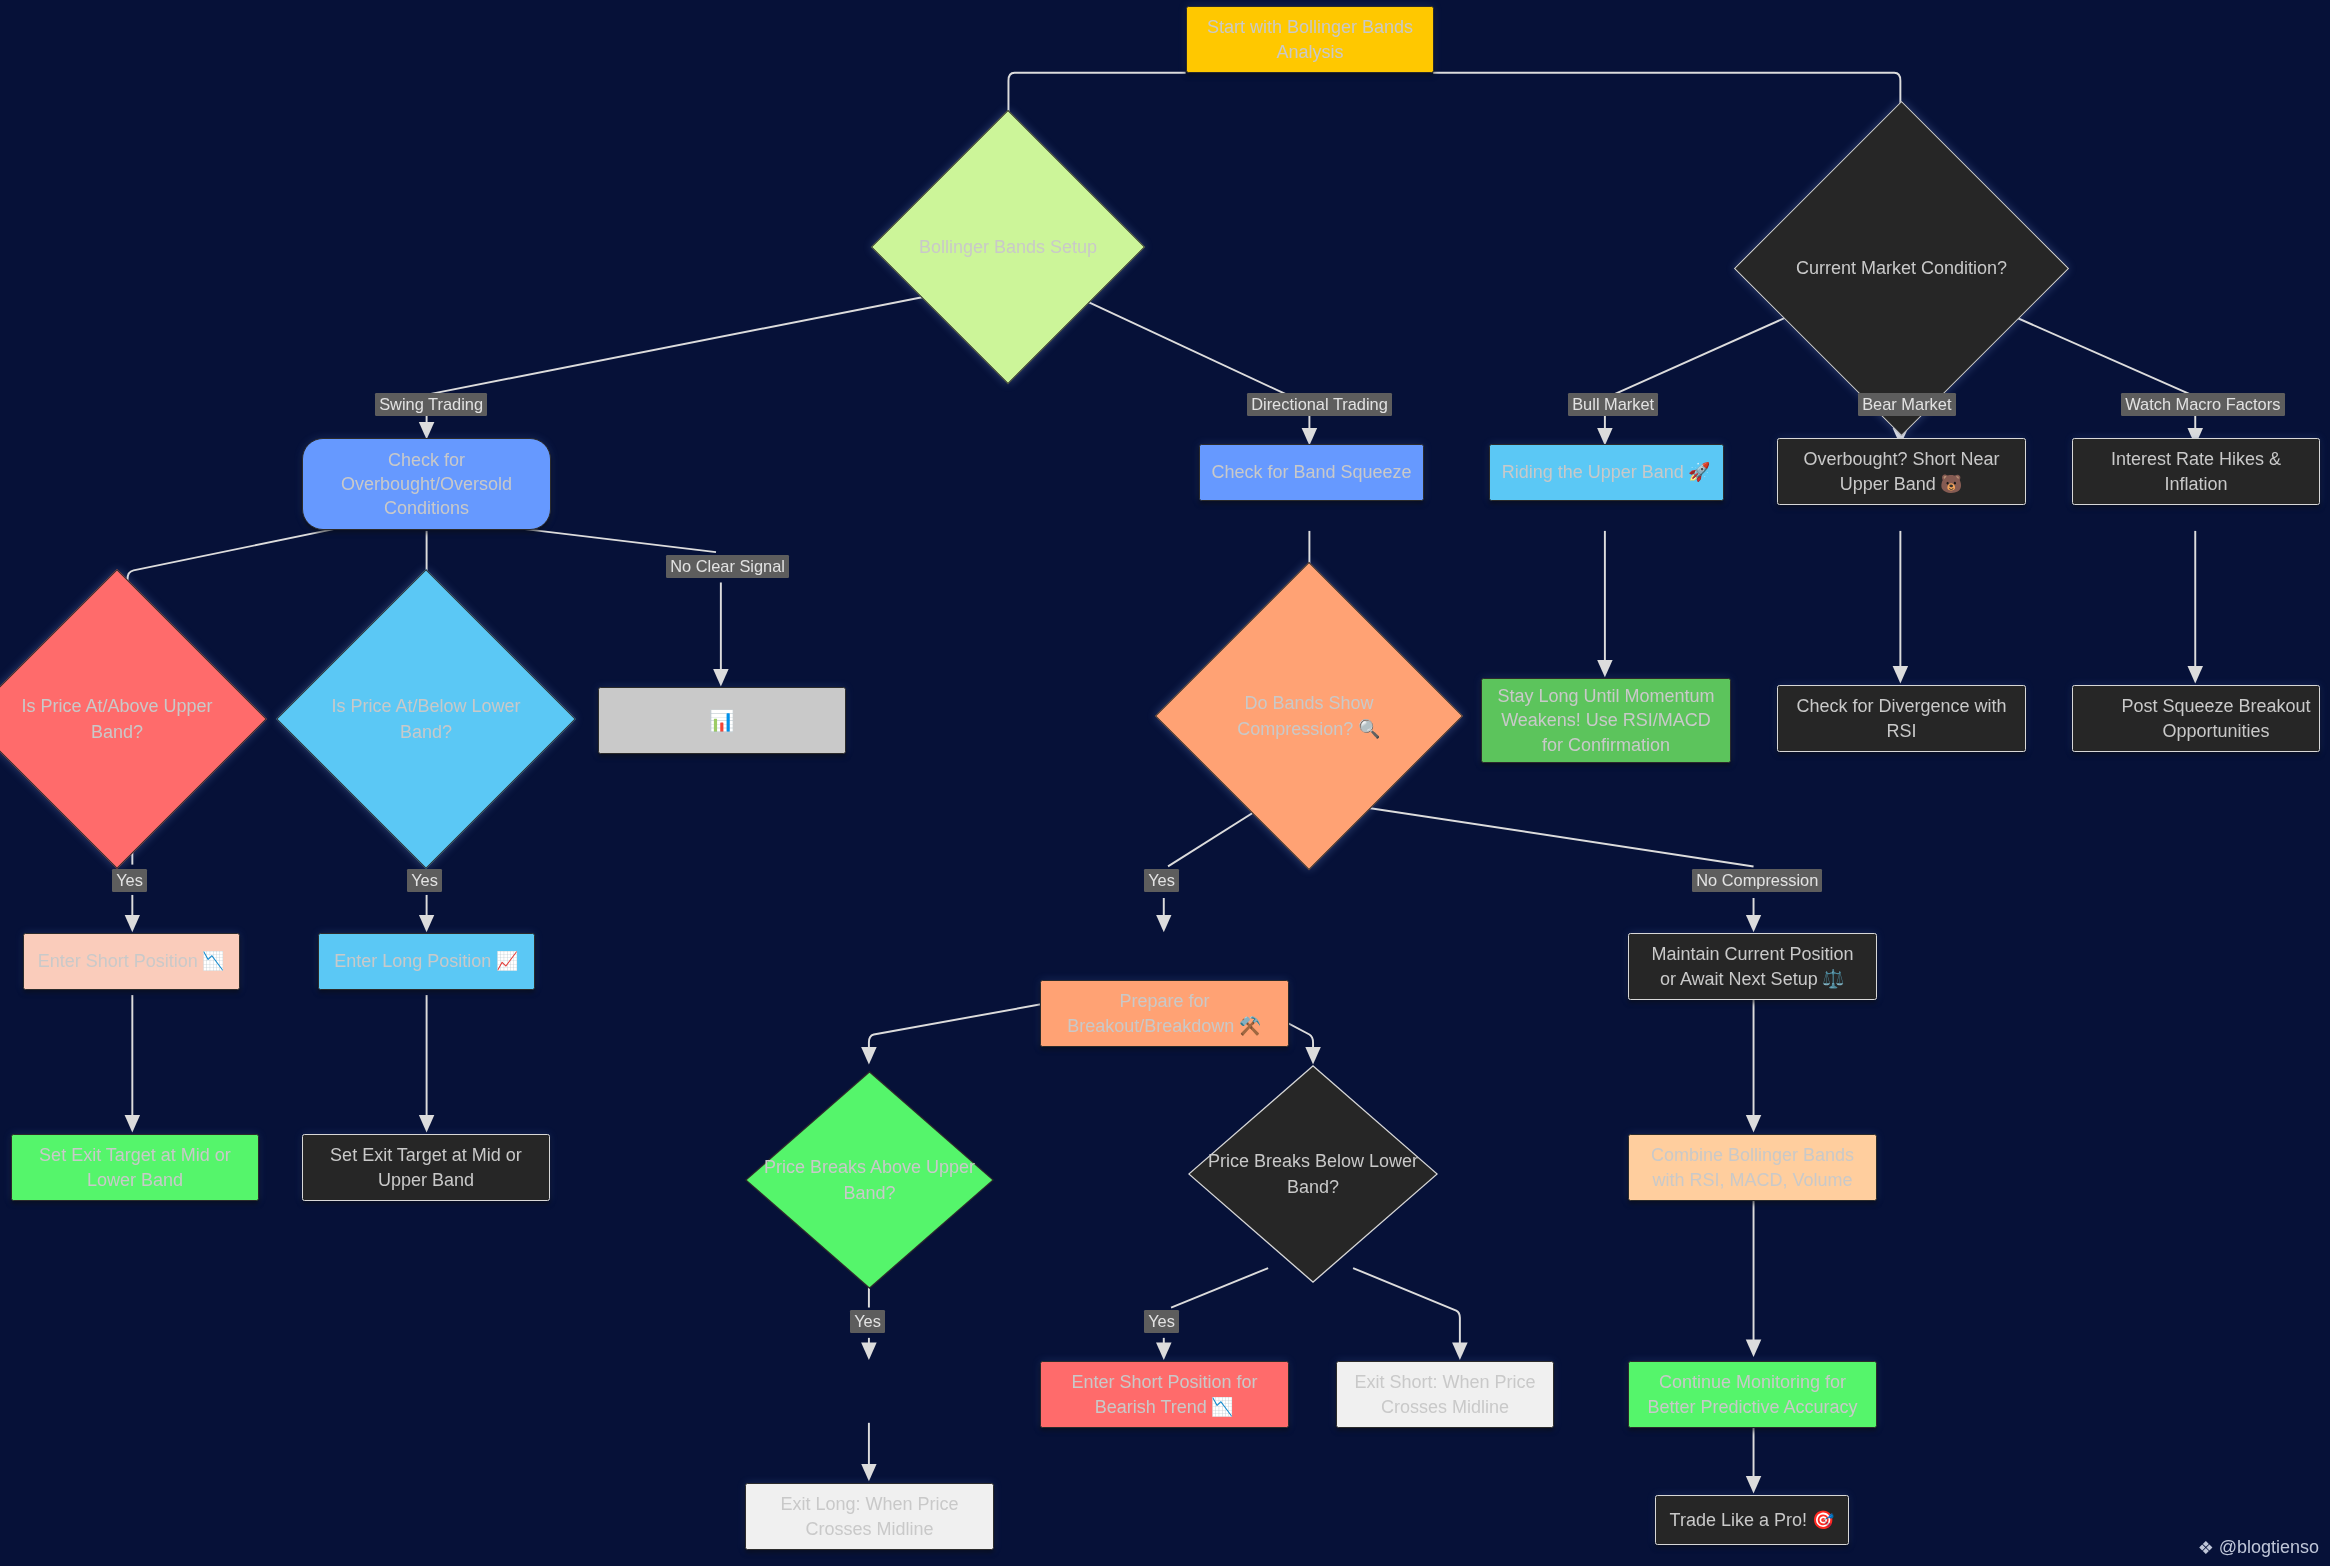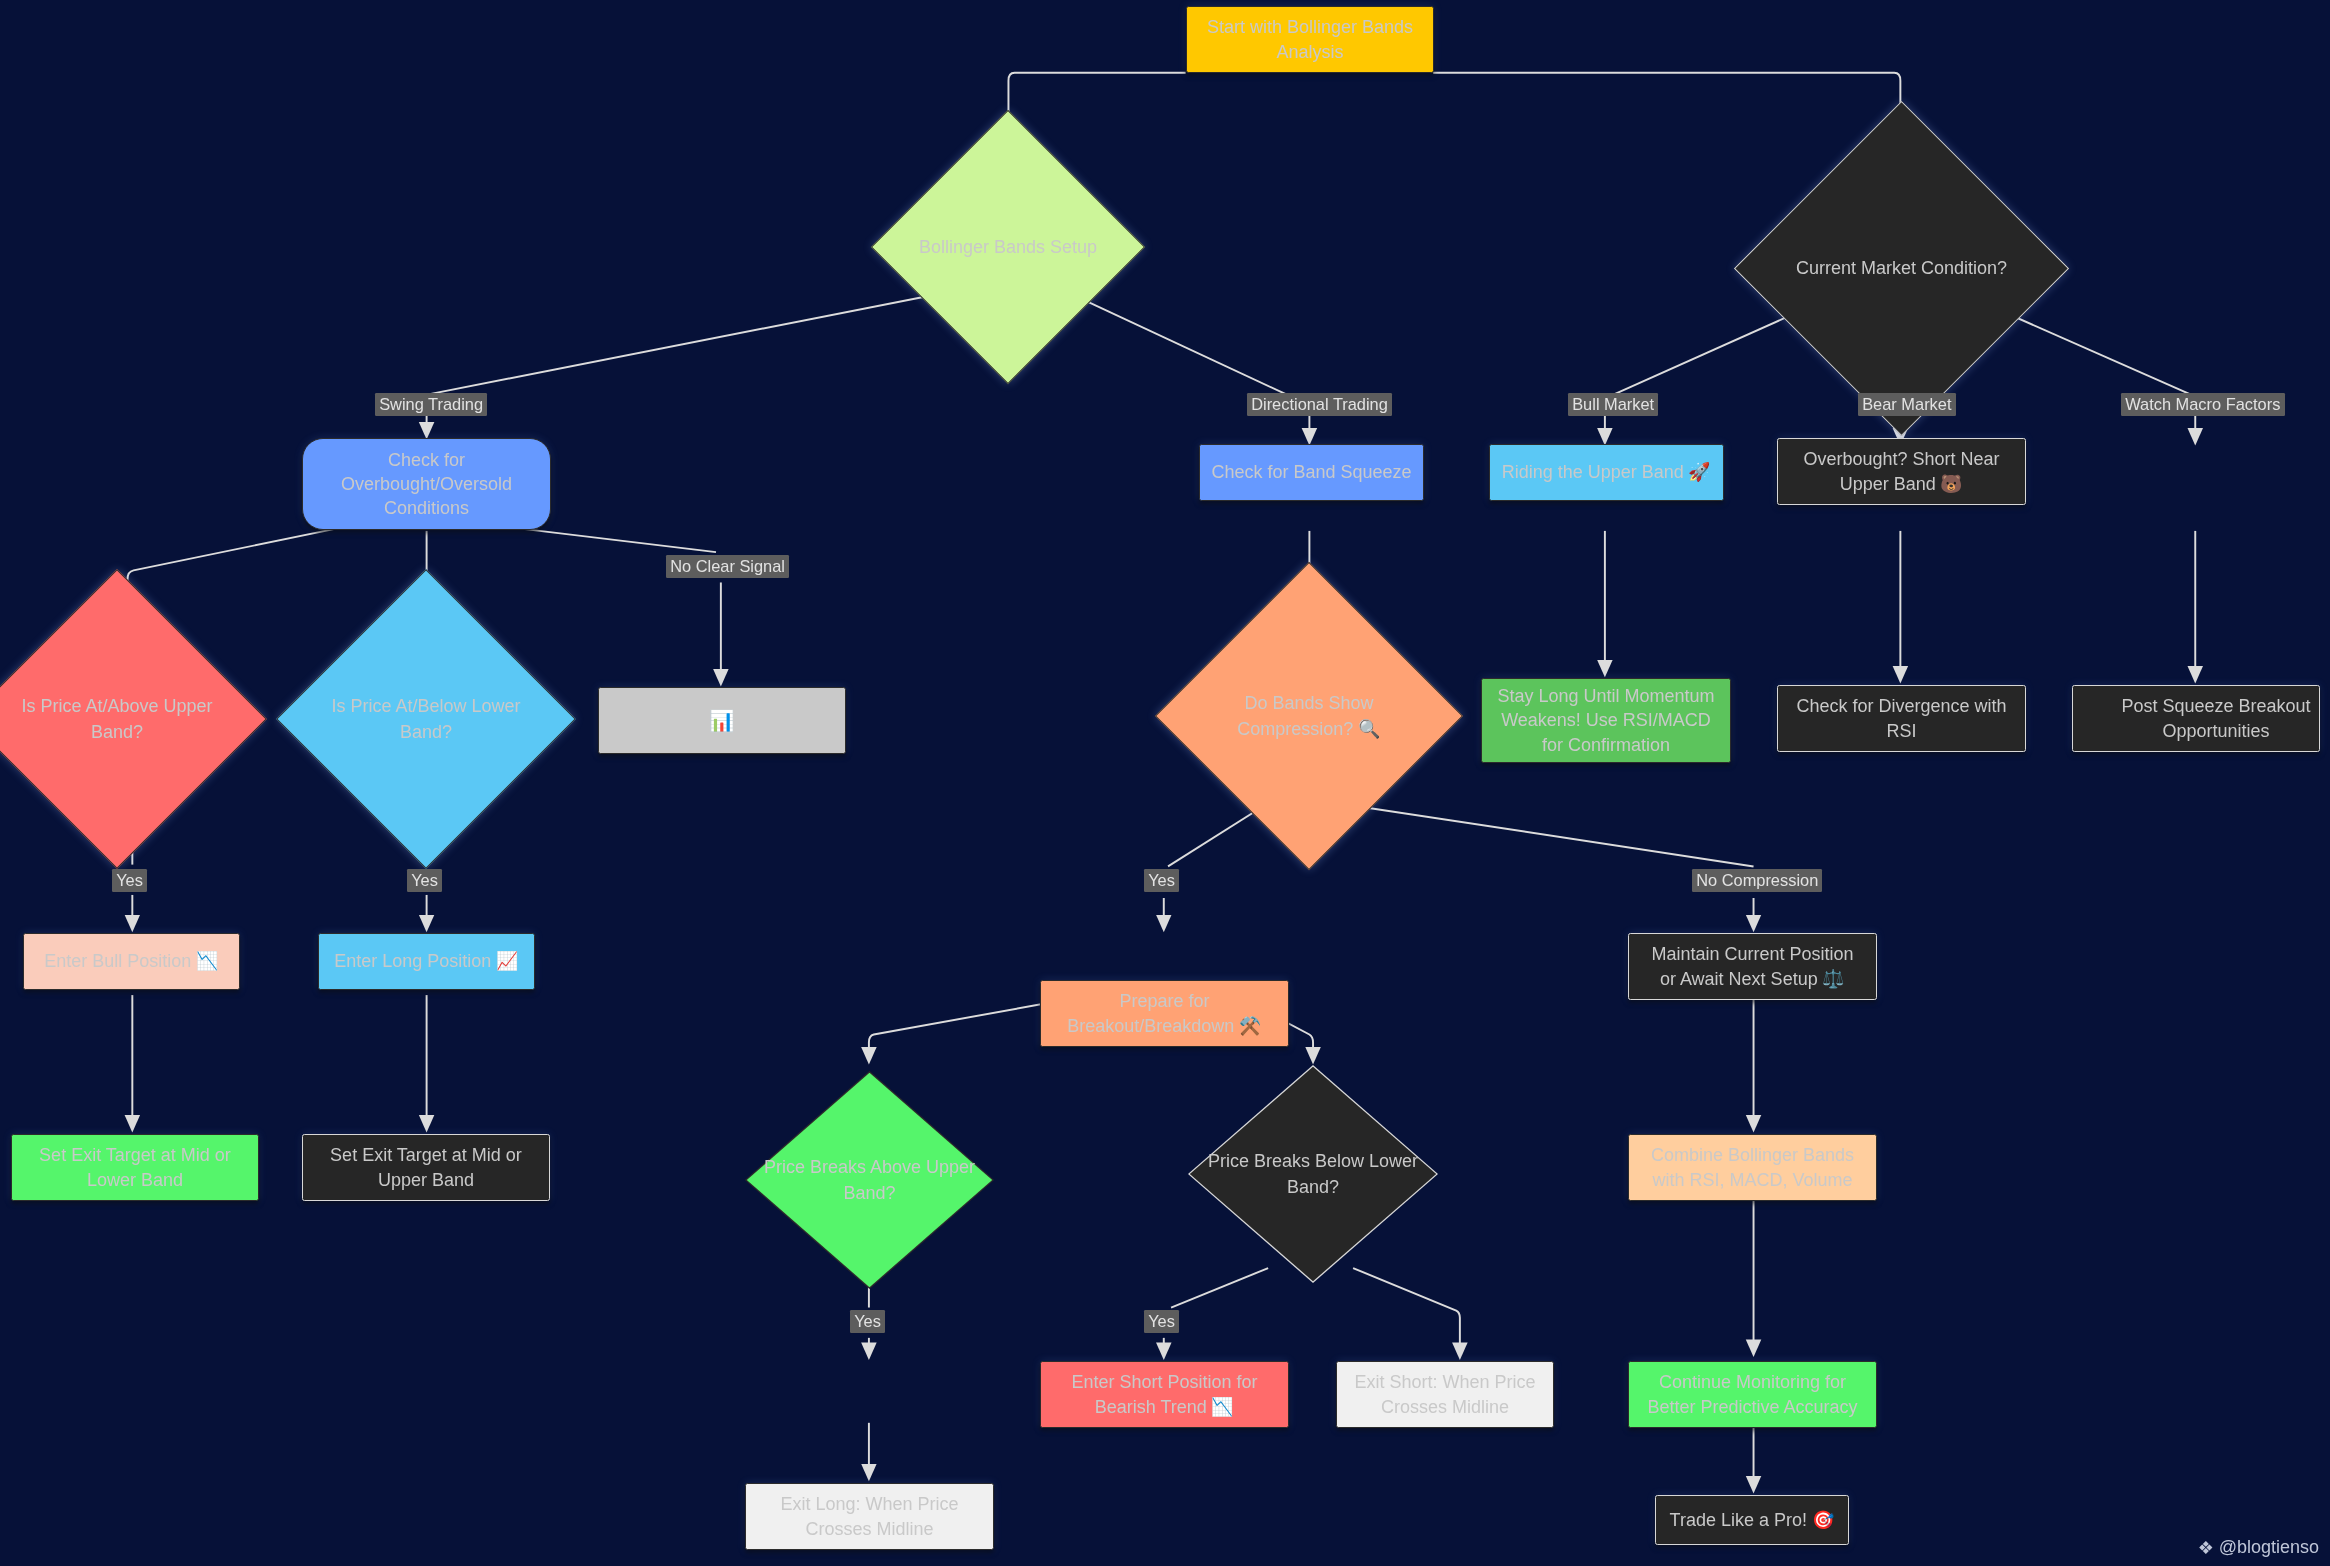--- a/index.html
+++ b/index.html
@@ -183,20 +183,24 @@
 
   <div class="node" style="left:1489px;top:444px;width:235px;height:57px;background:#5BC8F5;">
     <span class="txt">Riding the Upper Band 🚀</span>
   </div>
 
   <div class="node" style="left:1777px;top:438px;width:249px;height:67px;background:#262626;border-color:#d8d8d8;">
     <span class="txt">Overbought? Short Near
 Upper Band 🐻</span>
   </div>
 
+  <div class="node" style="left:2072px;top:438px;width:248px;height:67px;background:#262626;border-color:#d8d8d8;">
+    <span class="txt">Interest Rate Hikes &amp;
+Inflation</span>
+  </div>
 
   <div class="edgelabel" style="left:666px;top:555px;">No Clear Signal</div>
 
   <div class="diamond" style="left:11px;top:613px;width:212px;height:212px;">
     <div class="shape" style="background:#FF6B6B;"></div>
     <span class="txt">Is Price At/Above Upper
 Band?</span>
   </div>
 
   <div class="diamond" style="left:320px;top:613px;width:212px;height:212px;">
@@ -230,21 +234,21 @@
     <span class="txt">Post Squeeze Breakout
 Opportunities</span>
   </div>
 
   <div class="edgelabel" style="left:112px;top:869px;">Yes</div>
   <div class="edgelabel" style="left:407px;top:869px;">Yes</div>
   <div class="edgelabel" style="left:1144px;top:869px;">Yes</div>
   <div class="edgelabel" style="left:1692px;top:869px;">No Compression</div>
 
   <div class="node" style="left:23px;top:933px;width:217px;height:57px;background:#FACCBB;">
-    <span class="txt">Enter Bull Position 📉</span>
+    <span class="txt">Enter Short Position 📉</span>
   </div>
 
   <div class="node" style="left:318px;top:933px;width:217px;height:57px;background:#5BC8F5;">
     <span class="txt">Enter Long Position 📈</span>
   </div>
 
   <div class="node" style="left:1040px;top:980px;width:249px;height:67px;background:#FFA274;">
     <span class="txt">Prepare for
 Breakout/Breakdown ⚒️</span>
   </div>

